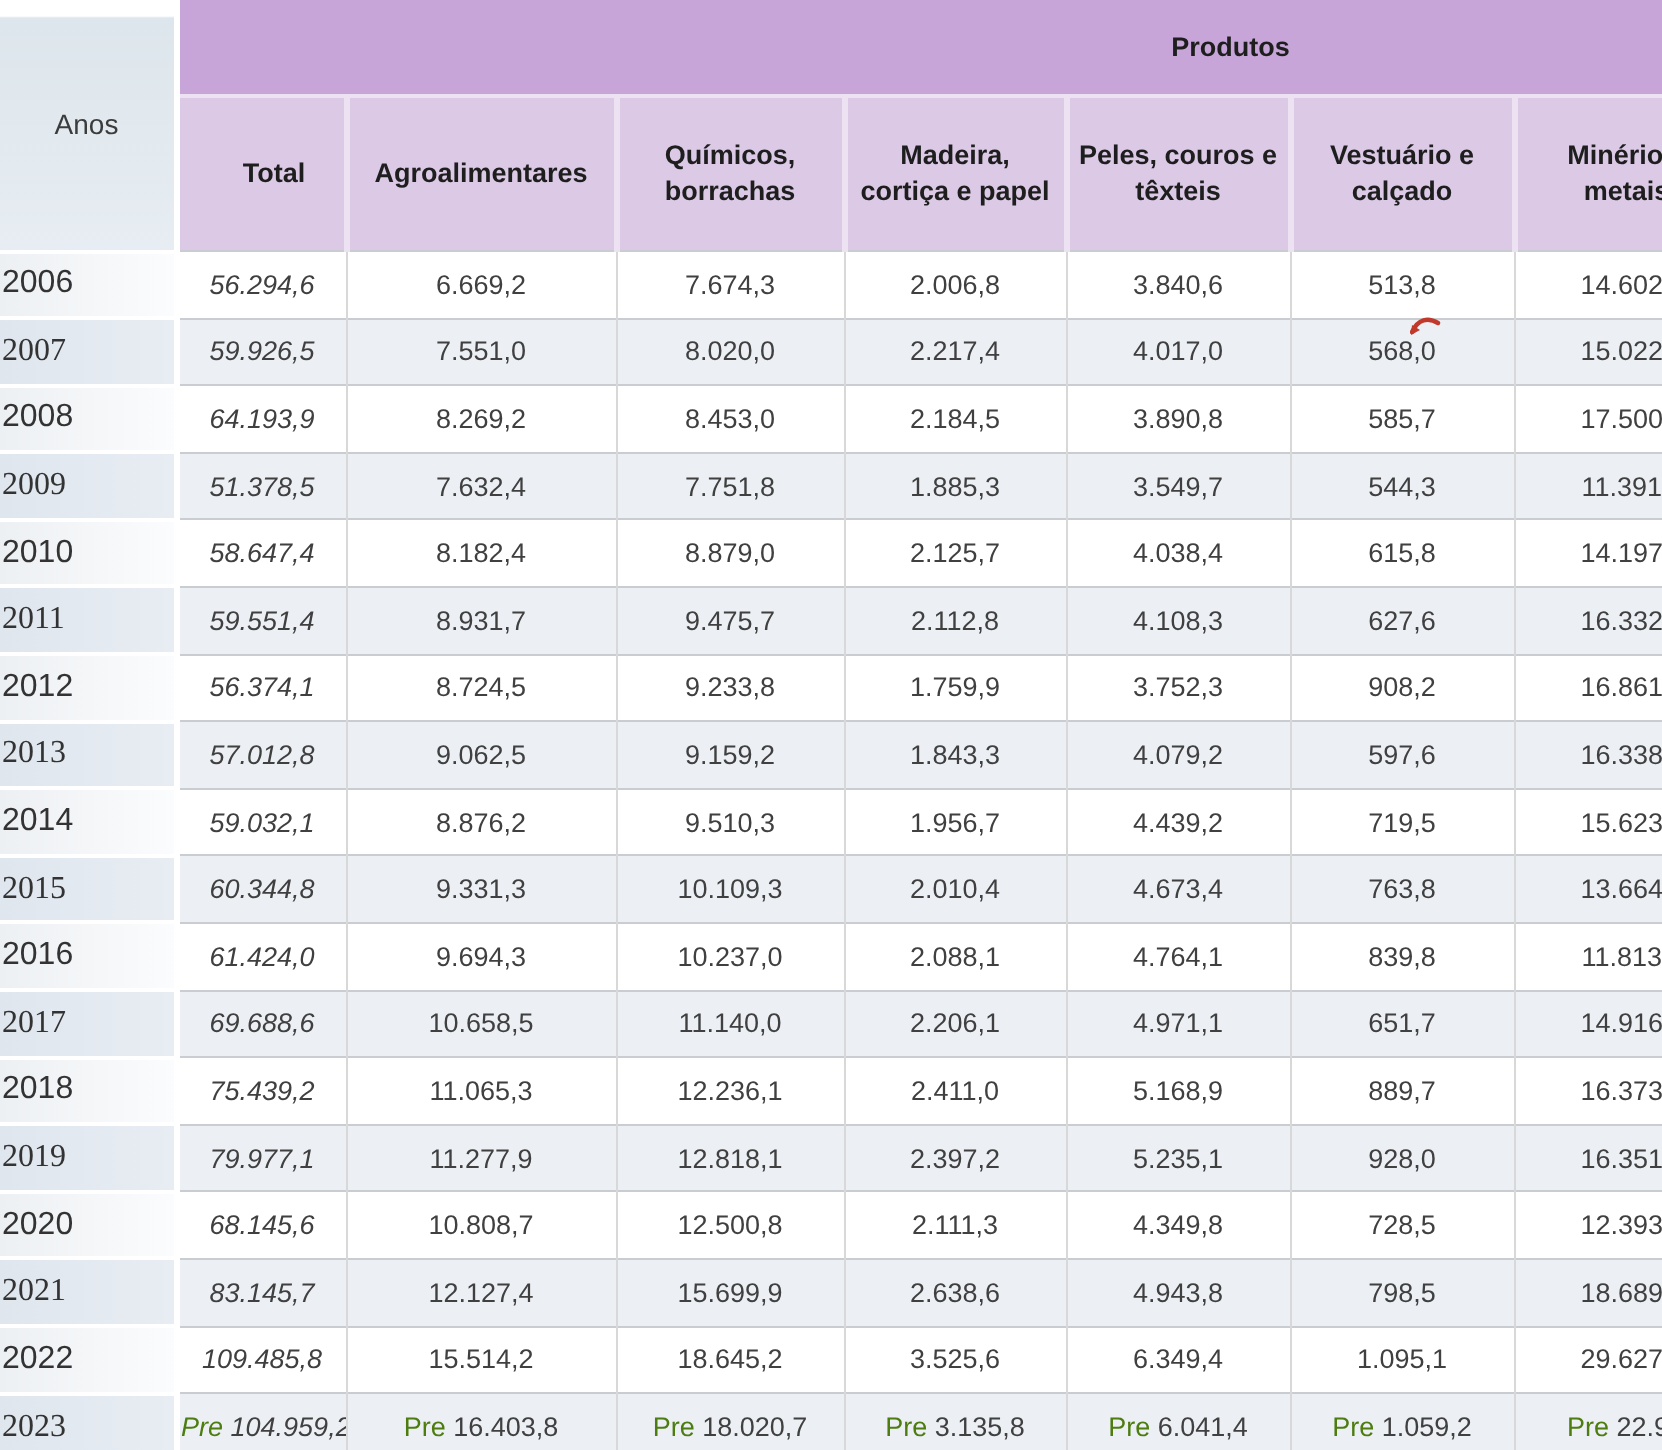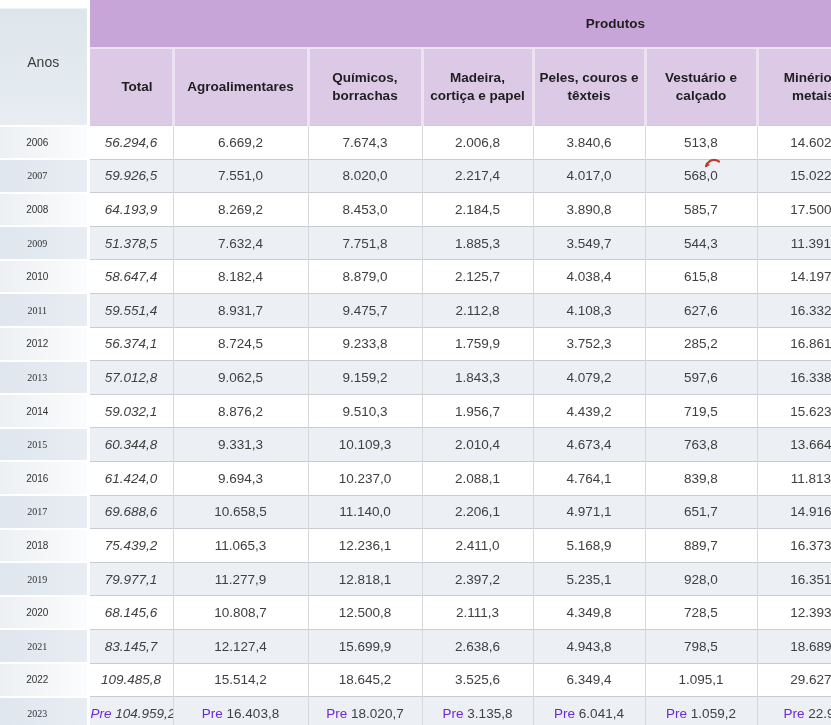--- a/index.html
+++ b/index.html
@@ -29,37 +29,37 @@
     height:72px;background:#dbc9e6;
     border-left:3px solid #ece2f2;
     font-size:13.5px;font-weight:bold;color:#1e1e1e;line-height:1.35;
     text-align:center;vertical-align:middle;padding:2px 4px;
     overflow:hidden;
   }
   th.subhead:first-of-type{border-left:none;padding-left:17px;}
   
   tbody tr{height:33.6px;}
   tbody th.year{
-    font-weight:normal;font-size:10px;color:#333333;
-    text-align:center;padding-right:13px;
+    font-weight:normal;font-size:16px;color:#333333;
+    text-align:left;padding-right:13px;
     border-right:3px solid #ffffff;border-top:2px solid #ffffff;
     background:linear-gradient(to right,#edf0f3,#fbfcfd);
   }
   tbody tr.odd th.year{
     background:linear-gradient(to right,#dfe6ee,#e8edf3);
     font-family:Liberation Serif, serif;
   }
   tbody td{
     font-size:13.5px;color:#404040;text-align:center;vertical-align:middle;
     border-left:1px solid #d8d8d8;border-top:1px solid #c9cdd2;
     background:#ffffff;white-space:nowrap;overflow:hidden;
   }
   tbody td:first-of-type{border-left:none;font-style:italic;}
   tbody tr.odd td{background:#ecf0f5;}
-  .pre{color:#6d28d9;}
+  .pre{color:#4d7c0f;}
   
   .red-mark{position:absolute;left:705px;top:157px;width:16px;height:12px;pointer-events:none;}
 </style>
 </head>
 <body>
 
 <div class="viewport">
   <table>
     <colgroup>
       <col style="width:88px">
@@ -147,21 +147,21 @@
           <td>627,6</td>
           <td>16.332,</td>
         </tr>
         <tr class="even">
           <th class="year">2012</th>
           <td>56.374,1</td>
           <td>8.724,5</td>
           <td>9.233,8</td>
           <td>1.759,9</td>
           <td>3.752,3</td>
-          <td>285,2</td>
+          <td>908,2</td>
           <td>16.861,</td>
         </tr>
         <tr class="odd">
           <th class="year">2013</th>
           <td>57.012,8</td>
           <td>9.062,5</td>
           <td>9.159,2</td>
           <td>1.843,3</td>
           <td>4.079,2</td>
           <td>597,6</td>

